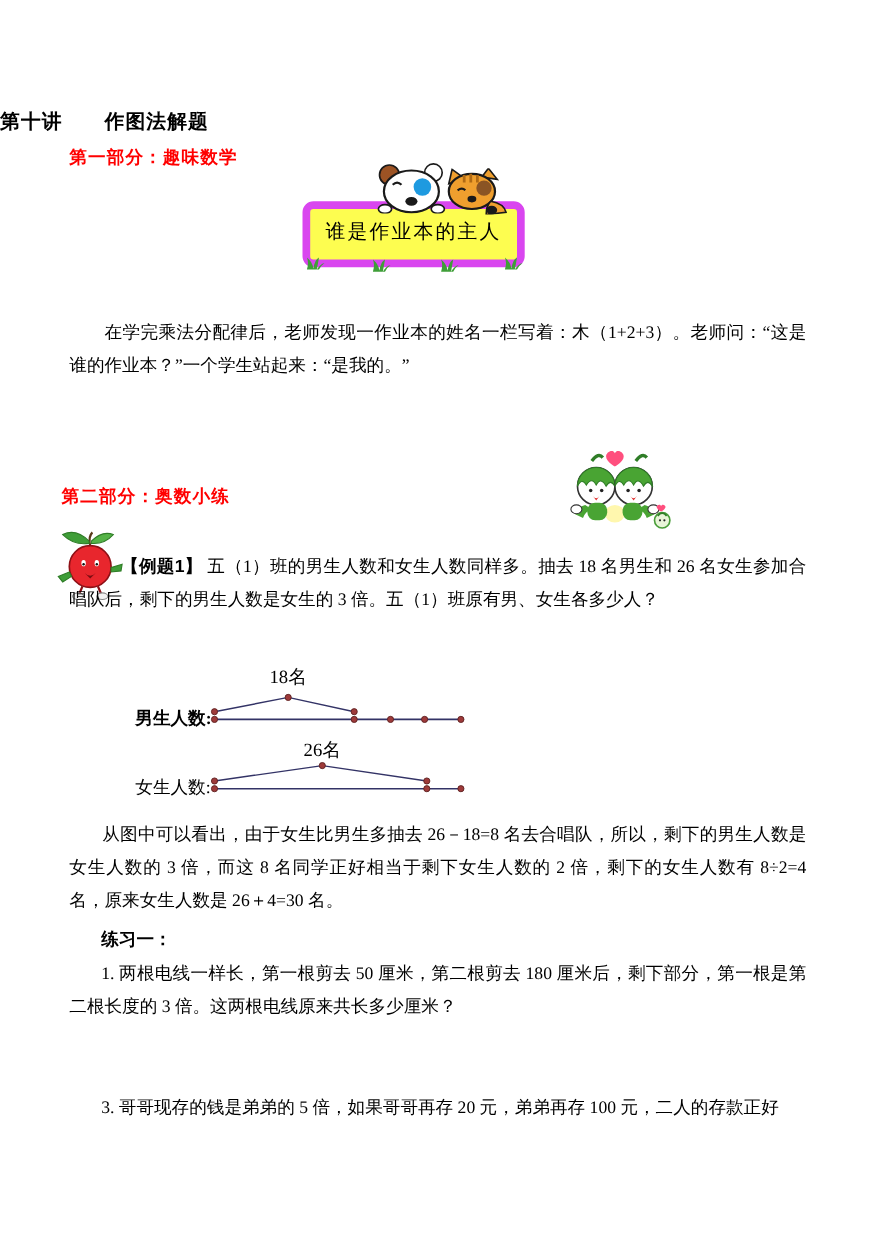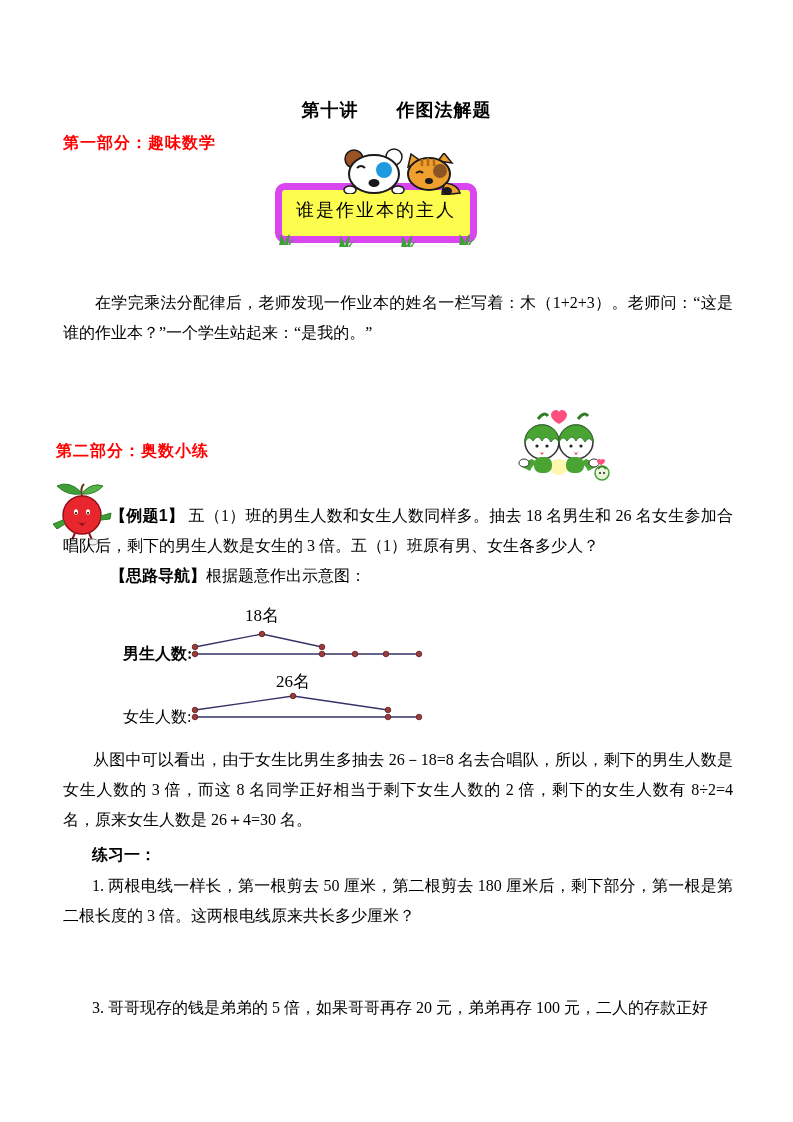--- a/index.html
+++ b/index.html
@@ -3,21 +3,21 @@
 <meta charset="utf-8">
 <style>
   * { margin:0; padding:0; box-sizing:border-box; }
   html,body { background:#ffffff; }
   .page {
     position:relative; width:793px; height:1122px; background:#fff;
     font-family:"Liberation Serif","DejaVu Serif",serif; color:#000;
     overflow:hidden; margin:0 auto;
   }
   .doc-title {
-    position:absolute; top:98px; left:0; width:100%; text-align:center;
+    position:absolute; top:98px; left:0; width:100%; 
     font-family:"Liberation Sans","DejaVu Sans",sans-serif;
     font-size:18px; font-weight:bold; letter-spacing:1px;
   }
   .red-heading {
     position:absolute; left:63px;
     font-family:"Liberation Sans","DejaVu Sans",sans-serif;
     font-size:16px; font-weight:bold; color:#ff0000; letter-spacing:1px;
   }
   .para {
     position:absolute; left:63px; width:670px;
@@ -138,21 +138,20 @@
     <path d="M30 45 q5 5 10 0 l-5 5 Z" fill="#7a0d12"></path>
     <path d="M16 44 l-10 4 l4 5 l8 -5 Z" fill="#3f9e38" stroke="#2f7d27"></path>
     <path d="M54 40 l10 -3 l-1 6 l-9 1 Z" fill="#3f9e38" stroke="#2f7d27"></path>
     <path d="M28 57 l-3 7 M42 57 l3 7" stroke="#8e1016" stroke-width="2"></path>
     <ellipse cx="24" cy="66" rx="5" ry="3" fill="#f2f2f2" stroke="#888"></ellipse>
     <ellipse cx="46" cy="66" rx="5" ry="3" fill="#f2f2f2" stroke="#888"></ellipse>
   </svg>
 
   <div class="para" style="top:501px; text-indent:47px;"><span class="bold-hei">【例题1】</span><span> 五（1）班的男生人数和女生人数同样多。抽去 18 名男生和 26 名女生参加合唱队后，剩下的男生人数是女生的 3 倍。五（1）班原有男、女生各多少人？</span></div>
 
-  <div class="para" style="top:561px; text-indent:47px;"><span class="bold-hei">【思路导航】</span><span>根据题意作出示意图：</span></div>
 
   <div class="diagram">
     <svg width="315" height="132" viewBox="0 0 315 132" style="position:absolute; left:0; top:0;">
 
       <polyline points="75,47 142,34 202,47" fill="none" stroke="#333366" stroke-width="1.3"></polyline>
       <line x1="75" y1="54" x2="299" y2="54" stroke="#333366" stroke-width="1.5"></line>
       <circle cx="75" cy="47" r="2.8" fill="#9e3a3a" stroke="#5a1f1f" stroke-width="0.8"></circle>
       <circle cx="142" cy="34" r="2.8" fill="#9e3a3a" stroke="#5a1f1f" stroke-width="0.8"></circle>
       <circle cx="202" cy="47" r="2.8" fill="#9e3a3a" stroke="#5a1f1f" stroke-width="0.8"></circle>
       <circle cx="75" cy="54" r="2.8" fill="#9e3a3a" stroke="#5a1f1f" stroke-width="0.8"></circle>

